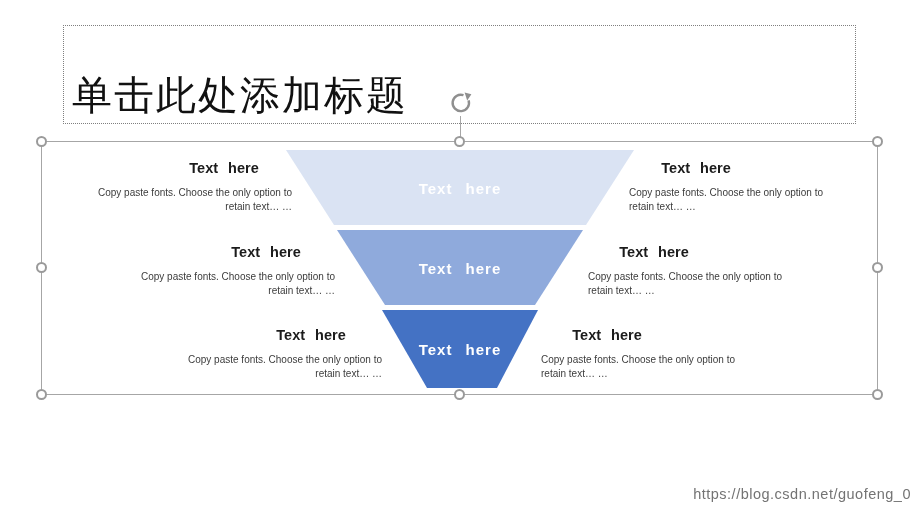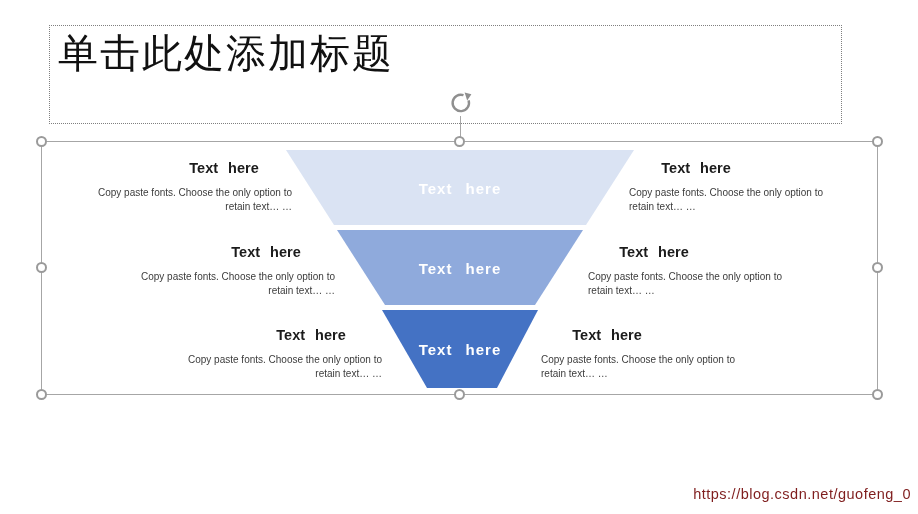--- a/index.html
+++ b/index.html
@@ -2,23 +2,23 @@
 <html><head>
 <meta charset="utf-8">
 <style>
   html,body{margin:0;padding:0;background:#fff;}
   .canvas{
     position:relative;width:918px;height:514px;background:#ffffff;overflow:hidden;
     font-family:"Liberation Sans", sans-serif;
   }
   
   .title-box{
-    position:absolute;left:49px;top:25px;width:793px;height:99px;
+    position:absolute;left:63px;top:25px;width:793px;height:99px;
     border:1px dotted #7f7f7f;box-sizing:border-box;
-    display:flex;align-items:flex-start;
+    display:flex;align-items:flex-end;
   }
   .title-text{
     padding-left:8px;font-size:40px;color:#111;letter-spacing:2px;
     font-weight:400;white-space:nowrap;
   }
   
   .rotate-icon{position:absolute;left:448px;top:91px;width:26px;height:26px;}
   .rotate-stem{position:absolute;left:460px;top:116px;width:1px;height:25px;background:#a6a6a6;}
   
   .sel-rect{
@@ -41,21 +41,21 @@
     color:#1b1b1b;word-spacing:6px;line-height:18px;
   }
   .blk-body{
     position:absolute;width:212px;font-size:10px;line-height:13.5px;color:#3c3c3c;
   }
   .blk-body span{display:block;}
   .align-r{text-align:right;}
   .align-l{text-align:left;}
   
   .watermark{
-    position:absolute;right:7px;top:486px;font-size:14.5px;color:#7f1d1d;
+    position:absolute;right:7px;top:486px;font-size:14.5px;color:#737373;
     letter-spacing:0.5px;
   }
 </style>
 </head>
 <body>
 
 <div class="canvas">
 
   <div class="title-box">
     <div class="title-text">单击此处添加标题</div>

